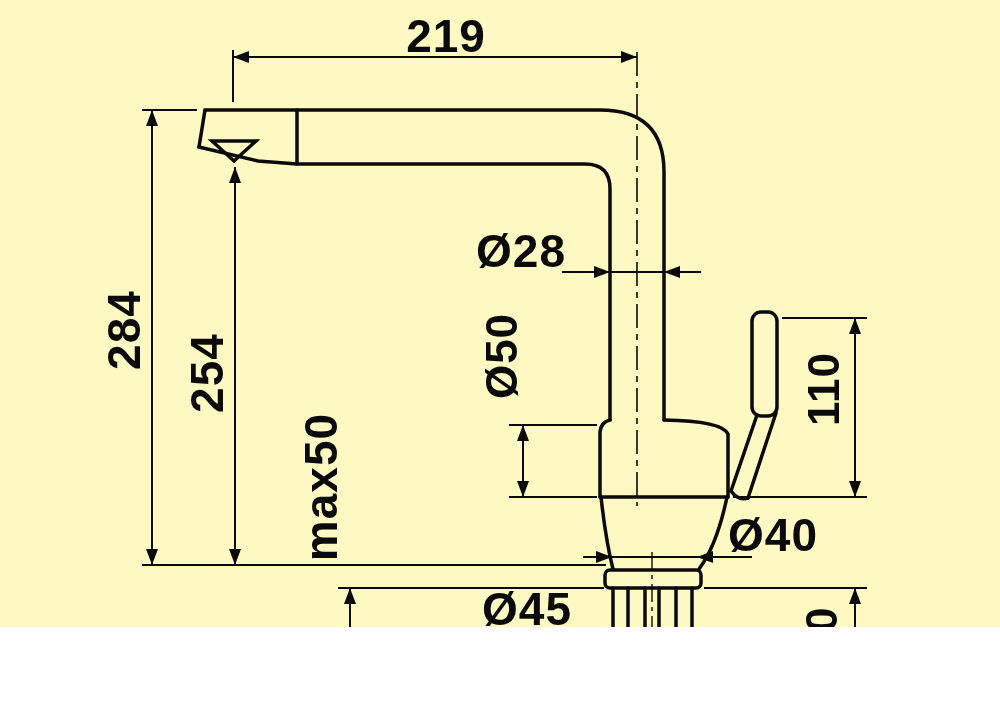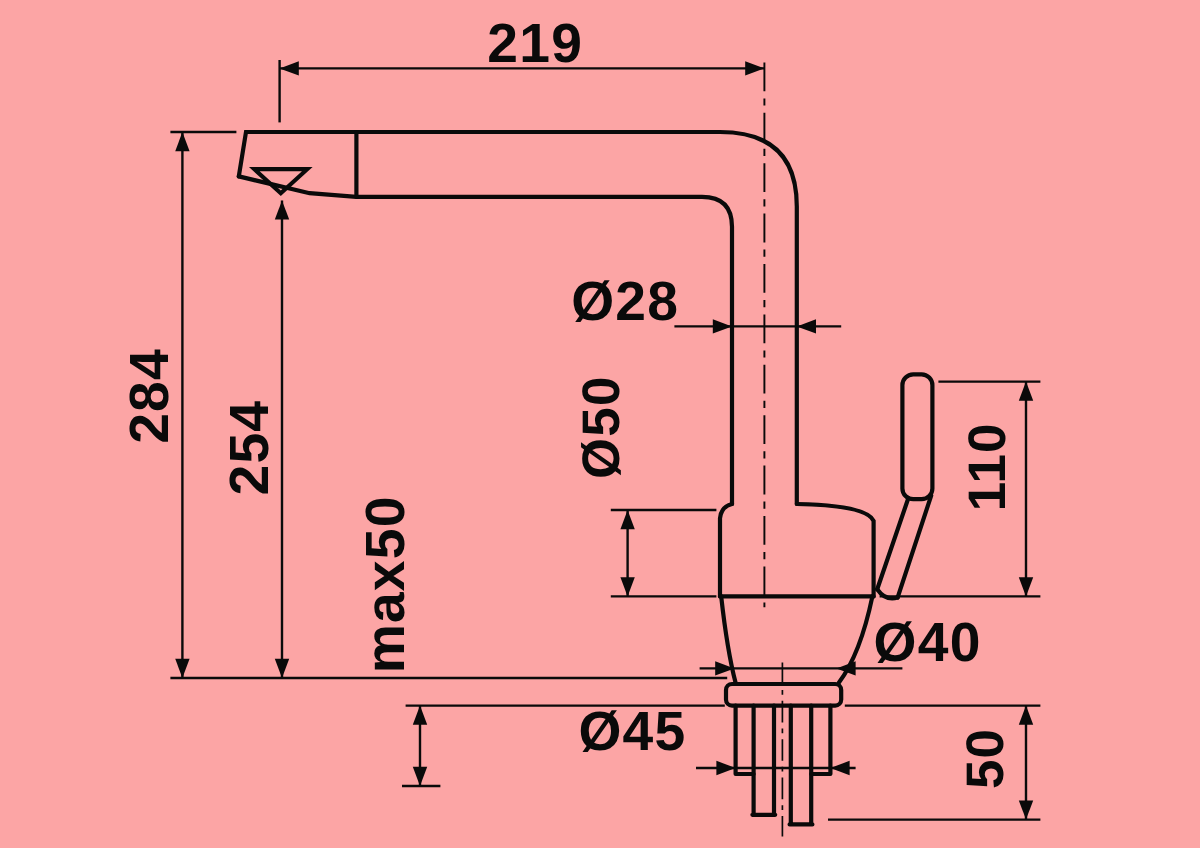--- a/index.html
+++ b/index.html
@@ -3,22 +3,22 @@
 <meta charset="utf-8">
 <style>
   html, body {
     margin: 0;
     padding: 0;
     background: #ffffff;
   }
   .canvas {
     position: relative;
     width: 1000px;
-    height: 707px;
-    background: #fca5a5;
+    height: 627px;
+    background: #fef9c3;
     overflow: hidden;
     font-family: "Liberation Sans", "DejaVu Sans", sans-serif;
   }
   svg { display: block; }
   text {
     font-family: "Liberation Sans", "DejaVu Sans", sans-serif;
     font-weight: 700;
     fill: #0a0a0a;
   }
   .dim-label { font-size: 46px; letter-spacing: 1px; }

